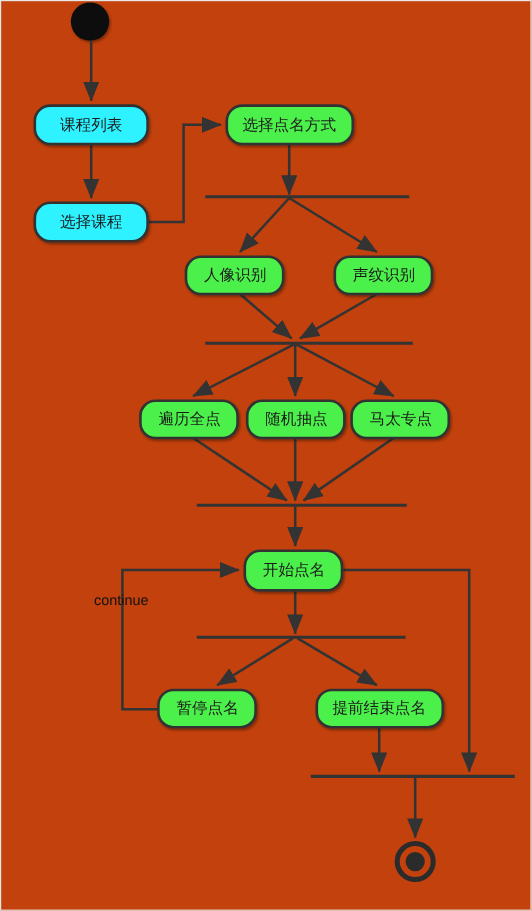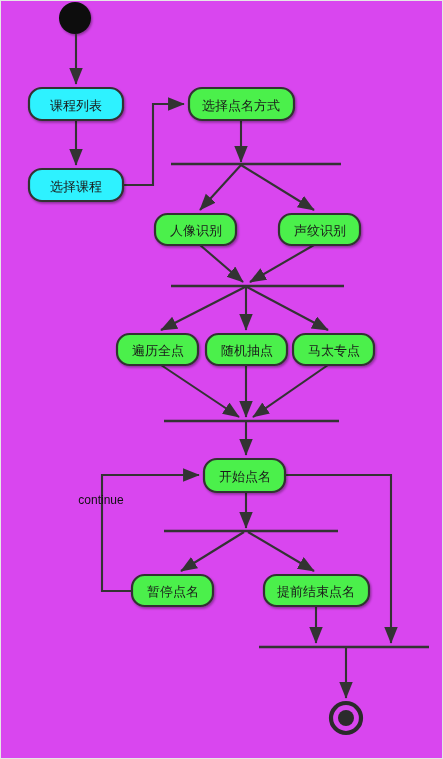--- a/index.html
+++ b/index.html
@@ -7,21 +7,21 @@
     padding: 0;
     background: #ffffff;
   }
   body {
     font-family: "Liberation Sans", sans-serif;
   }
   #diagram-canvas {
     position: relative;
     width: 443px;
     height: 759px;
-    background: #d946ef;
+    background: #c2410c;
     border: 1px solid #e6e6e6;
     box-sizing: border-box;
     overflow: hidden;
   }
   svg.diagram {
     position: absolute;
     left: 0;
     top: 0;
     width: 443px;
     height: 759px;

